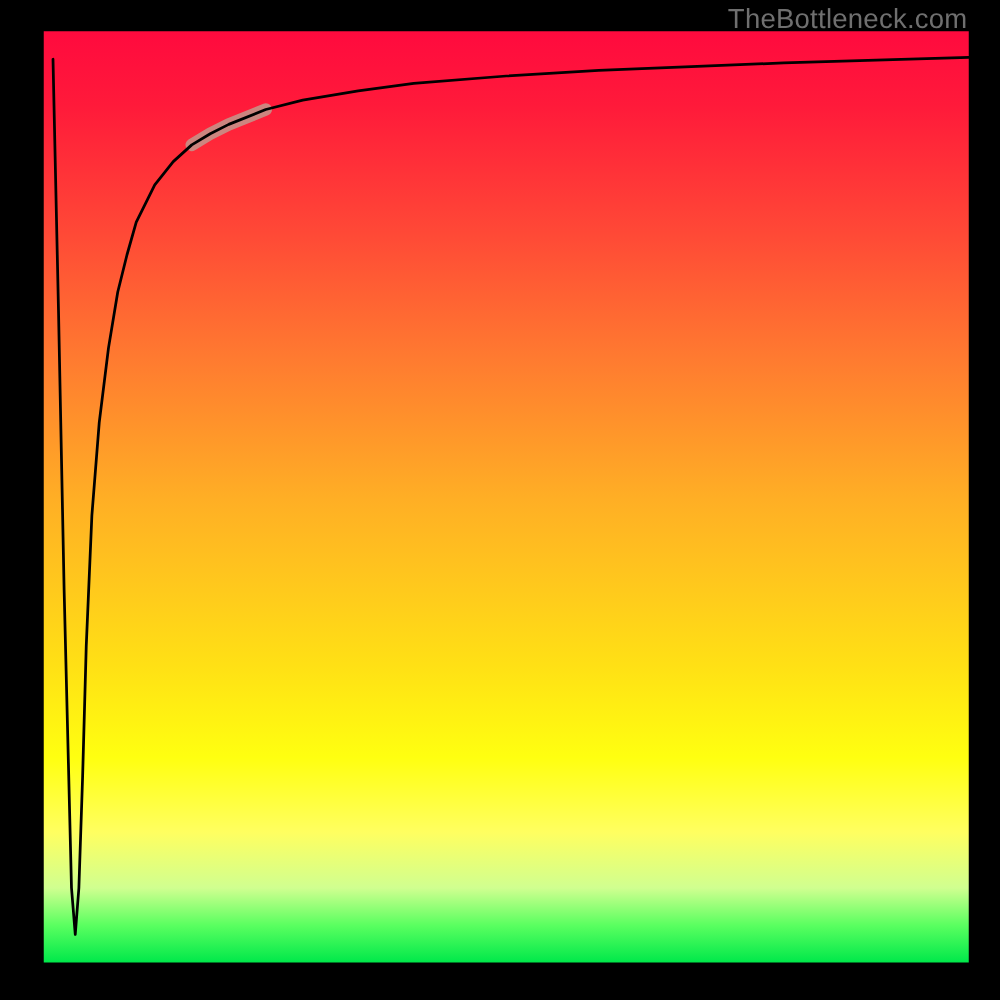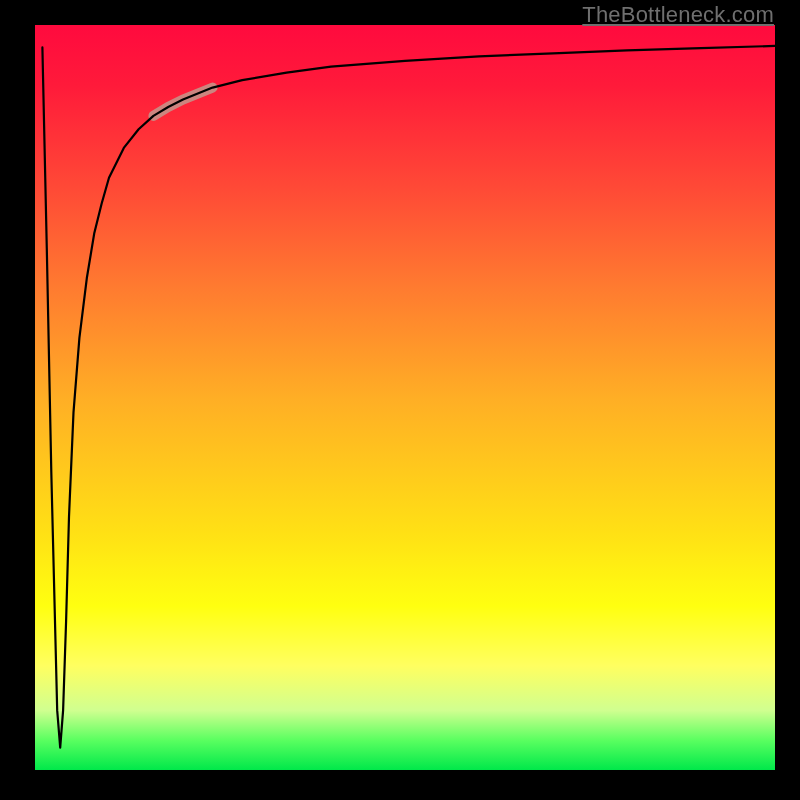--- a/index.html
+++ b/index.html
@@ -40,21 +40,20 @@
     );
   }
   .watermark {
     position: absolute;
     right: 26px;
     top: 2px;
     color: #6f6f6f;
     font-size: 22px;
     font-weight: 400;
     letter-spacing: 0.2px;
-    text-decoration: underline;
   }
   svg.curve {
     position: absolute;
     left: 0;
     top: 0;
     width: 740px;
     height: 745px;
     overflow: visible;
   }
   .highlight {

